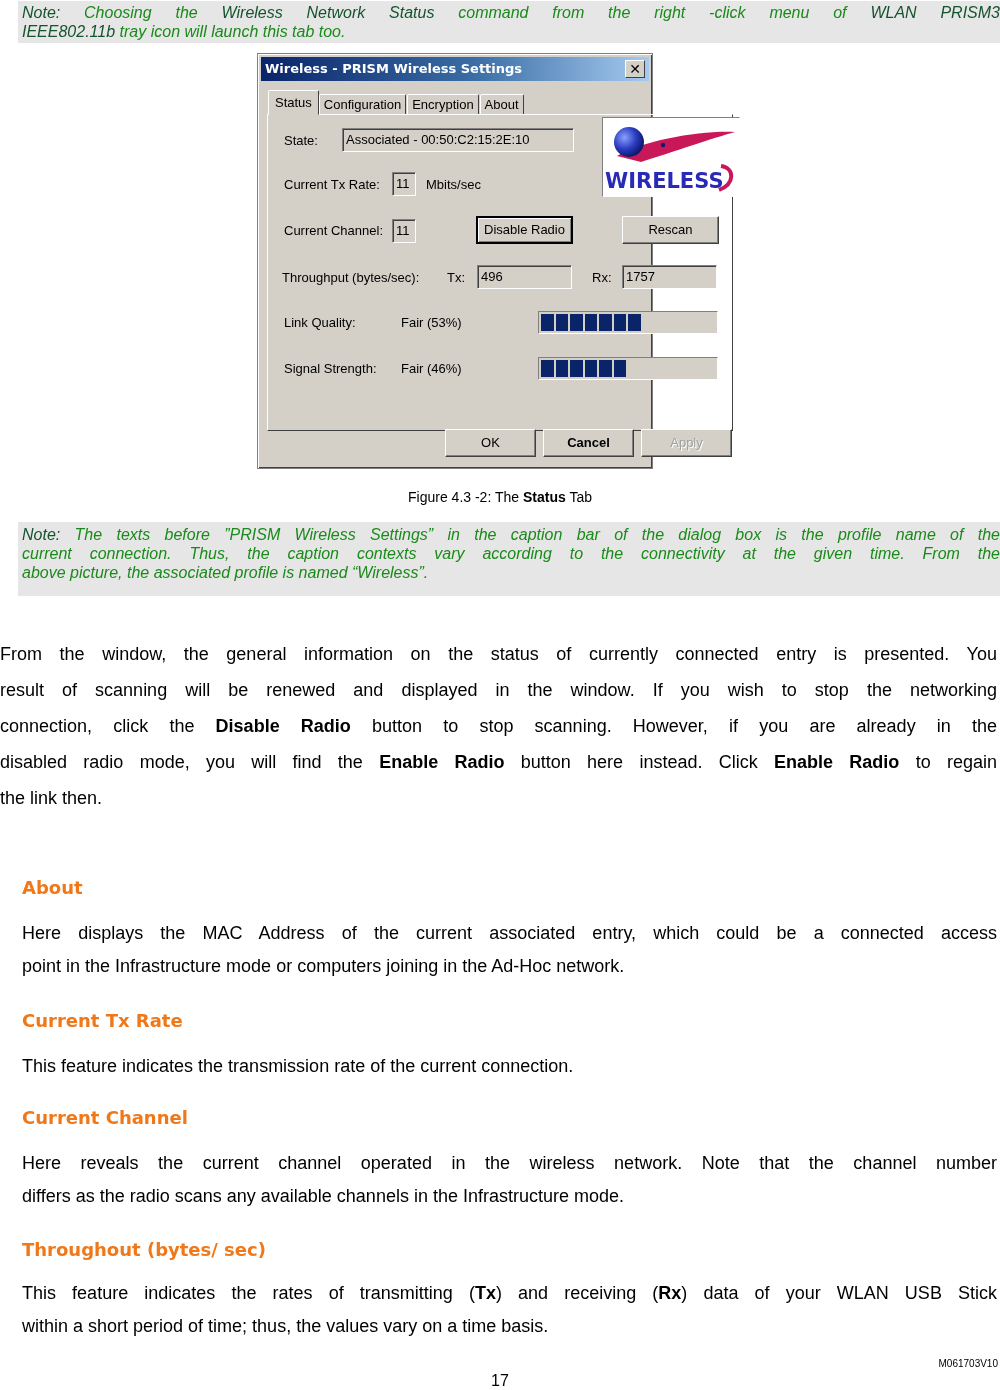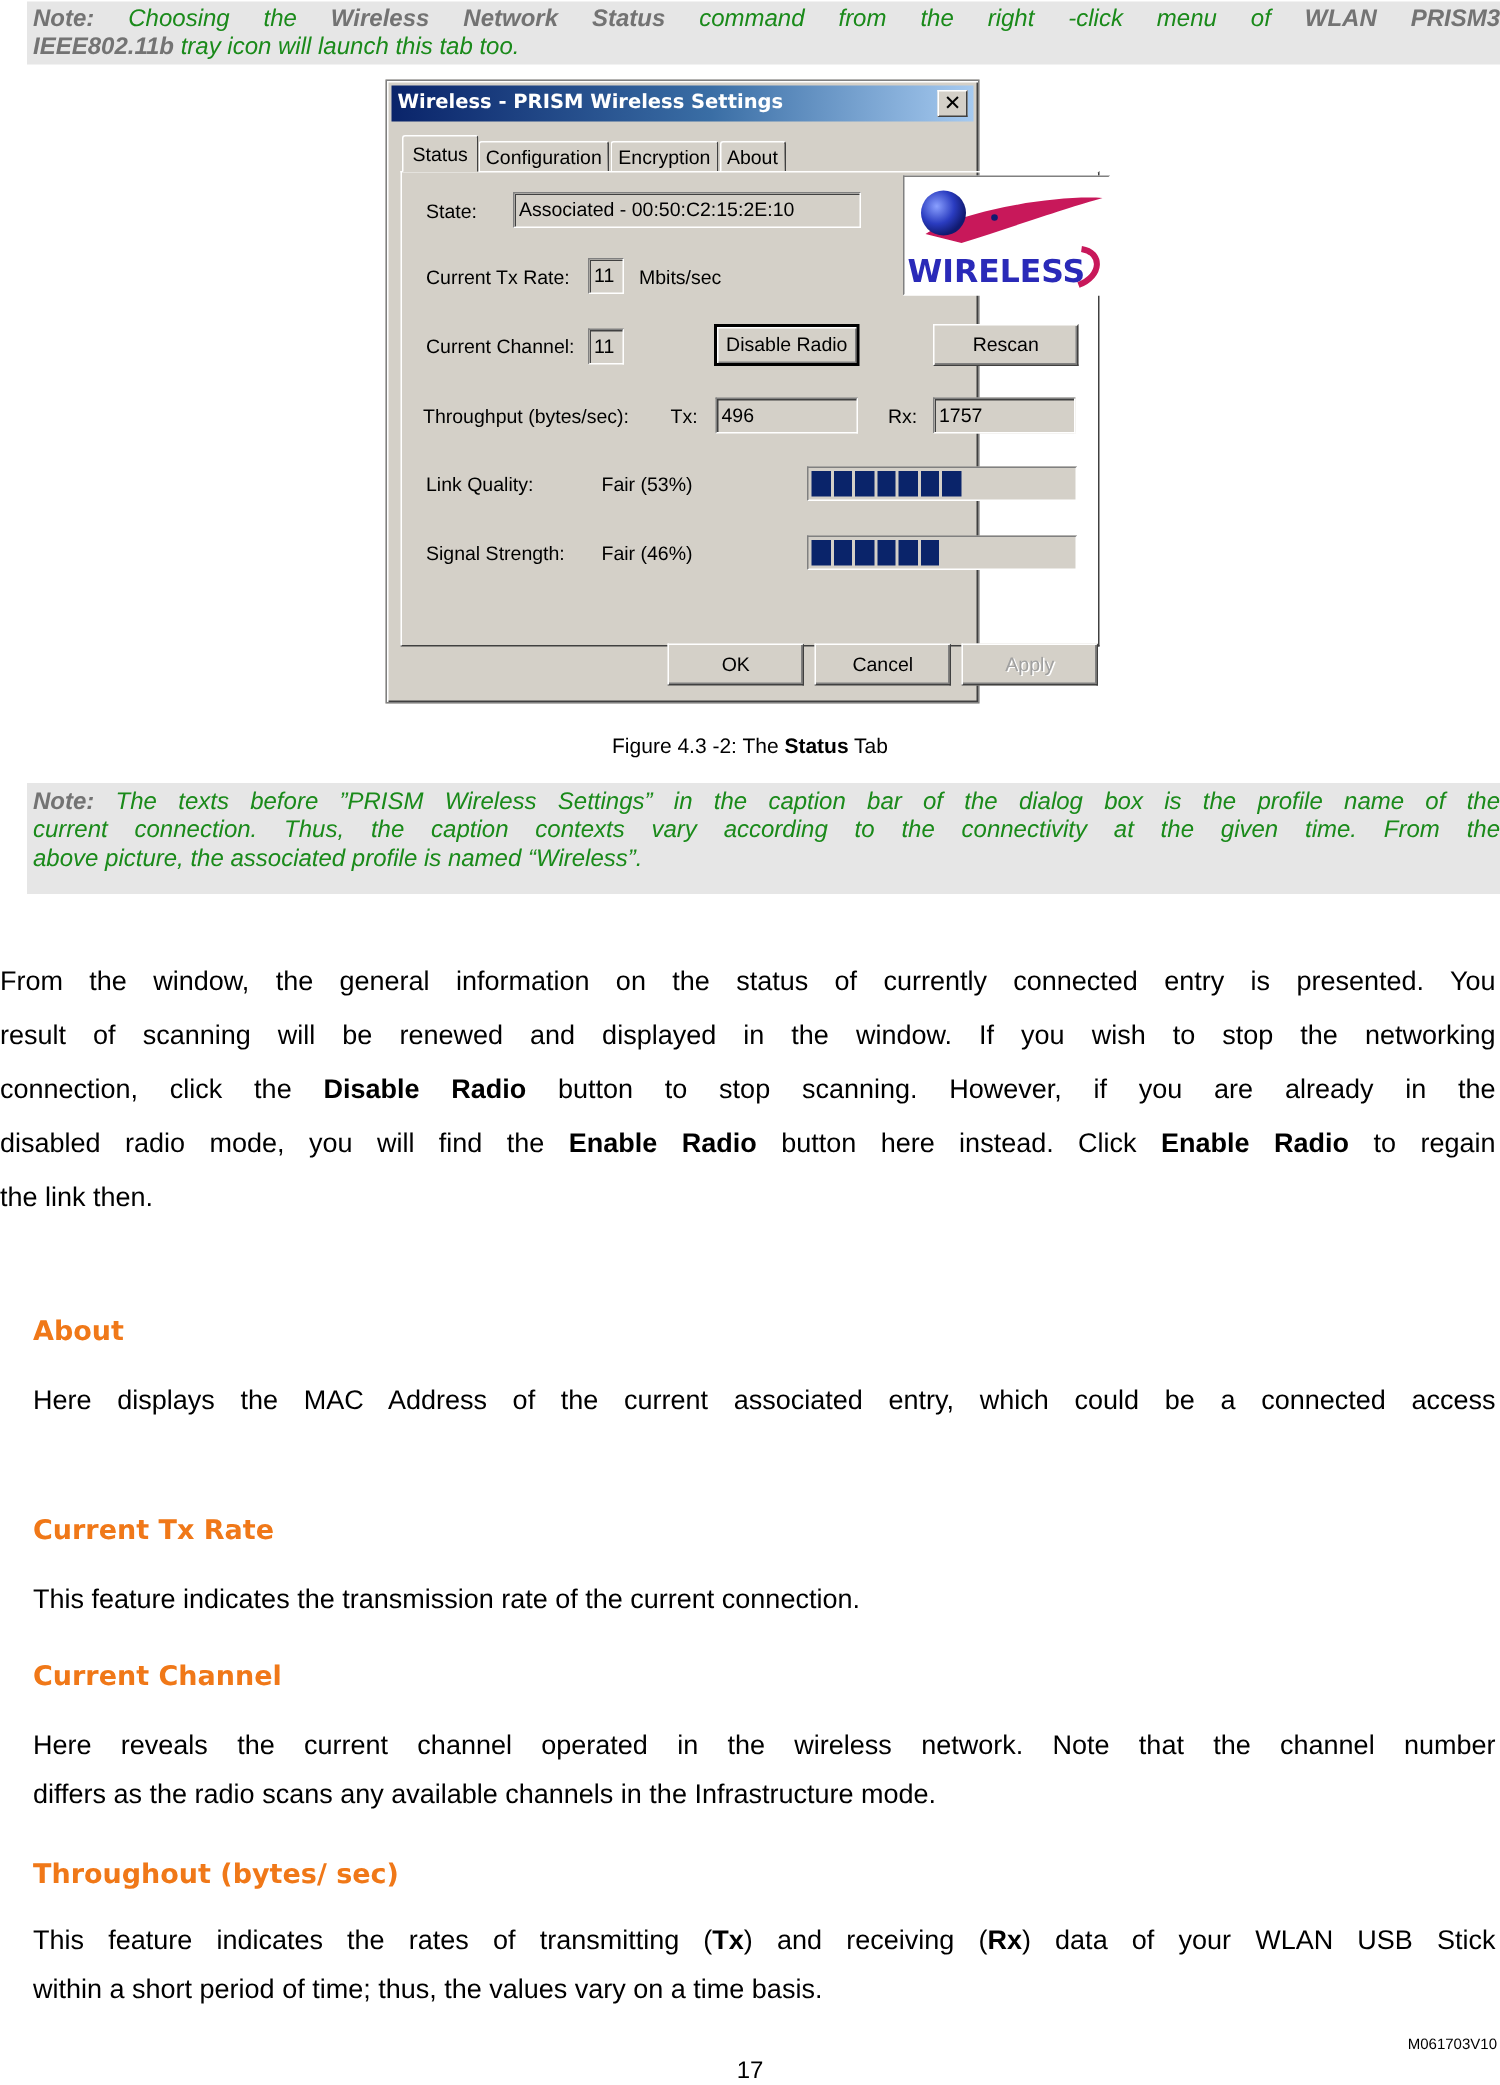--- a/index.html
+++ b/index.html
@@ -9,21 +9,21 @@
     }
     .page { position: relative; width: 1000px; height: 1390px; }
 
     
     .note {
       position: absolute; left: 18px; width: 982px;
       background: #e6e6e6; color: #1a8a1a;
       font-style: italic; font-size: 16px; line-height: 19px;
       padding: 0 0 0 4px; text-align: justify;
     }
-    .note b { font-weight: bold; color: #737373; }
+    .note b { font-weight: normal; color: #14532d; }
     .note1 { top: 1px; height: 42px; padding-top: 2px; }
     .note2 { top: 522px; height: 74px; padding-top: 3px; }
     .note .just-line { display: block; text-align: justify; text-align-last: justify; }
 
     
     .dialog {
       position: absolute; left: 257px; top: 53px; width: 396px; height: 416px;
       background: #d4d0c8;
       border: 1px solid #808080;
       box-shadow: inset 1px 1px 0 #ffffff, inset -1px -1px 0 #404040;
@@ -178,21 +178,21 @@
           <div class="blk" style="background: rgb(10, 36, 106);"></div>
           <div class="blk" style="background: rgb(10, 36, 106);"></div>
           <div class="blk" style="background: rgb(10, 36, 106);"></div>
           <div class="blk" style="background: rgb(10, 36, 106);"></div>
           <div class="blk" style="background: rgb(10, 36, 106);"></div>
           <div class="blk" style="background: rgb(10, 36, 106);"></div>
         </div>
     </div>
 
     <div class="btn" style="left:187px; top:375px; width:91px;">OK</div>
-    <div class="btn" style="left:285px; top:375px; width:91px;">Cancel</div>
+    <div class="btn" style="left:285px; top:375px; width:91px;font-weight:bold;">Cancel</div>
     <div class="btn disabled" style="left:383px; top:375px; width:91px;">Apply</div>
   </div>
 
   <div class="caption">
     <span>Figure 4.3 -2: The </span><b>Status</b><span> Tab</span>
   </div>
 
   <div class="note note2">
     <span class="just-line"><b>Note:</b><span> The texts before ”PRISM Wireless Settings” in the caption bar of the dialog box is the profile name of the</span></span>
     <span class="just-line">current connection. Thus, the caption contexts vary according to the connectivity at the given time. From the</span>
@@ -203,20 +203,21 @@
     <span class="jl">From the window, the general information on the status of currently connected entry is presented. You</span>
     <span class="jl">result of scanning will be renewed and displayed in the window. If you wish to stop the networking</span>
     <span class="jl"><span>connection, click the </span><b>Disable Radio</b><span> button to stop scanning. However, if you are already in the</span></span>
     <span class="jl"><span>disabled radio mode, you will find the </span><b>Enable Radio</b><span> button here instead. Click </span><b>Enable Radio</b><span> to regain</span></span>
     <span class="ll">the link then.</span>
   </div>
 
   <div class="heading" style="top:877px;">About</div>
   <div class="desc" style="top:917px;">
     <span class="jl">Here displays the MAC Address of the current associated entry, which could be a connected access</span>
+    <span class="ll">point in the Infrastructure mode or computers joining in the Ad-Hoc network.</span>
   </div>
 
   <div class="heading" style="top:1010px;">Current Tx Rate</div>
   <div class="desc" style="top:1050px;">
     <span class="ll">This feature indicates the transmission rate of the current connection.</span>
   </div>
 
   <div class="heading" style="top:1107px;">Current Channel</div>
   <div class="desc" style="top:1147px;">
     <span class="jl">Here reveals the current channel operated in the wireless network. Note that the channel number</span>

